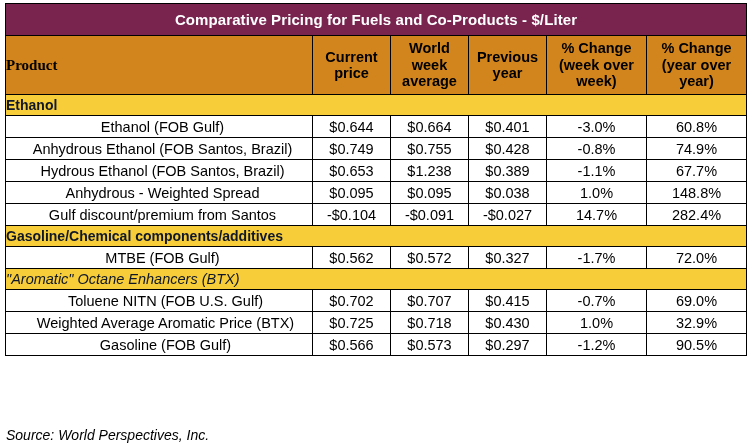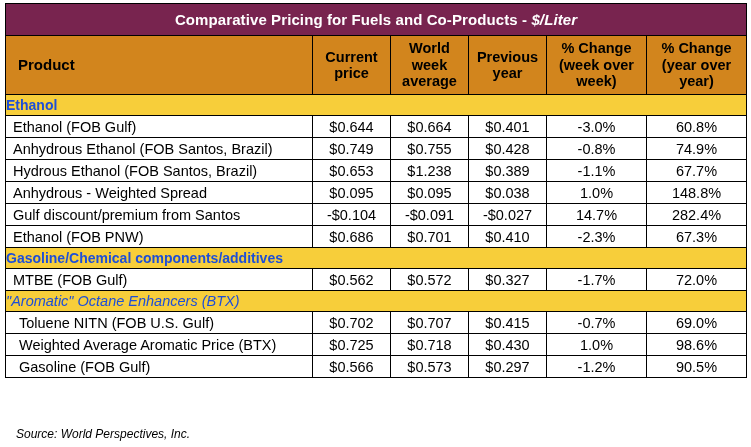--- a/index.html
+++ b/index.html
@@ -41,43 +41,43 @@
   .title-cell {
     background: #78244F;
     color: #ffffff;
     font-weight: bold;
     font-size: 15px;
     text-align: center;
     height: 31px;
     letter-spacing: 0.1px;
   }
   .title-cell .unit {
-    font-style: italic;
   }
 
   
   .col-head {
     background: #D2851D;
     color: #000000;
     font-weight: bold;
     font-size: 14.5px;
     text-align: center;
     height: 58px;
     line-height: 1.13;
   }
   .col-head.product-head {
     text-align: left;
-    padding-left: 12px;
+    padding-left: 0;
     font-size: 15px;
+    font-family: Liberation Serif, serif;
   }
 
   
   .section-head td {
     background: #F7CE3A;
-    color: #1d4ed8;
+    color: #0f172a;
     font-weight: bold;
     font-size: 14px;
     height: 20px;
     padding-left: 8px;
     text-align: left;
     white-space: nowrap;
   }
   .section-head.italic td {
     font-style: italic;
     font-weight: normal;
@@ -85,43 +85,43 @@
   }
 
   
   .data-row td {
     background: #ffffff;
     color: #000000;
     font-size: 14.5px;
     height: 21px;
   }
   .data-row td.prod {
-    text-align: left;
+    text-align: center;
     padding-left: 7px;
   }
   .data-row.indent td.prod {
     padding-left: 13px;
   }
   .data-row td.num {
     text-align: center;
   }
   .data-row.tall td {
     height: 42px;
   }
   .data-row.tall td.prod {
     line-height: 1.3;
     padding-top: 1px;
   }
 
   
   .source {
     position: absolute;
-    left: 16px;
+    left: 6px;
     top: 427px;
-    font-size: 12px;
+    font-size: 14px;
     font-style: italic;
     color: #000000;
     white-space: nowrap;
   }
 </style>
 </head>
 <body>
 
 <div class="page">
 
@@ -205,28 +205,20 @@
             <td class="num">148.8%</td>
           </tr>
           <tr class="data-row">
             <td class="prod">Gulf discount/premium from Santos</td>
             <td class="num">-$0.104</td>
             <td class="num">-$0.091</td>
             <td class="num">-$0.027</td>
             <td class="num">14.7%</td>
             <td class="num">282.4%</td>
           </tr>
-          <tr class="data-row">
-            <td class="prod">Ethanol (FOB PNW)</td>
-            <td class="num">$0.686</td>
-            <td class="num">$0.701</td>
-            <td class="num">$0.410</td>
-            <td class="num">-2.3%</td>
-            <td class="num">67.3%</td>
-          </tr>
           <tr class="section-head">
             <td colspan="6">Gasoline/Chemical components/additives</td>
           </tr>
           <tr class="data-row">
             <td class="prod">MTBE (FOB Gulf)</td>
             <td class="num">$0.562</td>
             <td class="num">$0.572</td>
             <td class="num">$0.327</td>
             <td class="num">-1.7%</td>
             <td class="num">72.0%</td>
@@ -241,21 +233,21 @@
             <td class="num">$0.415</td>
             <td class="num">-0.7%</td>
             <td class="num">69.0%</td>
           </tr>
           <tr class="data-row indent">
             <td class="prod">Weighted Average Aromatic Price (BTX)</td>
             <td class="num">$0.725</td>
             <td class="num">$0.718</td>
             <td class="num">$0.430</td>
             <td class="num">1.0%</td>
-            <td class="num">98.6%</td>
+            <td class="num">32.9%</td>
           </tr>
           <tr class="data-row indent">
             <td class="prod">Gasoline (FOB Gulf)</td>
             <td class="num">$0.566</td>
             <td class="num">$0.573</td>
             <td class="num">$0.297</td>
             <td class="num">-1.2%</td>
             <td class="num">90.5%</td>
           </tr>
         </tbody>

